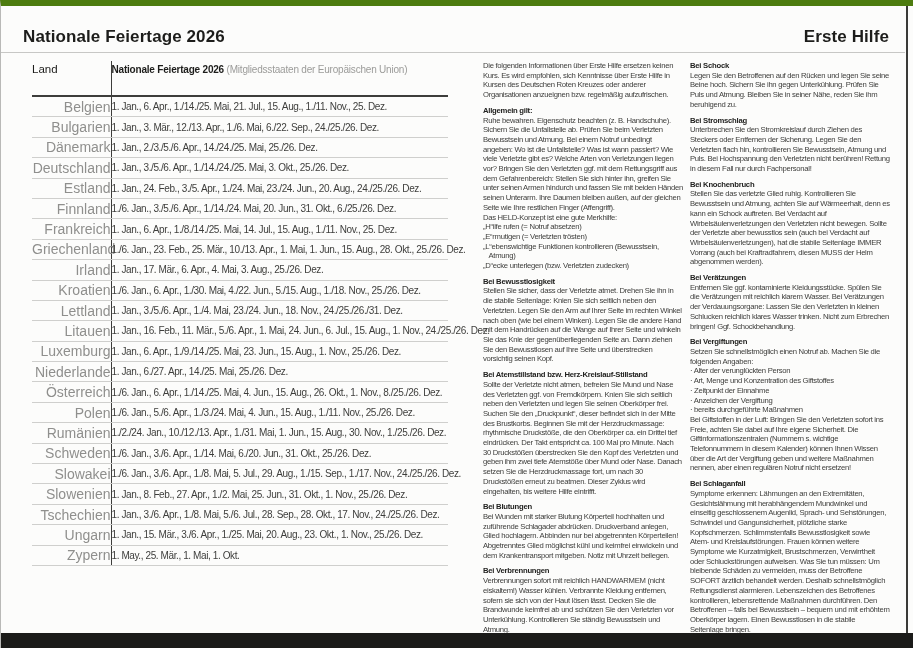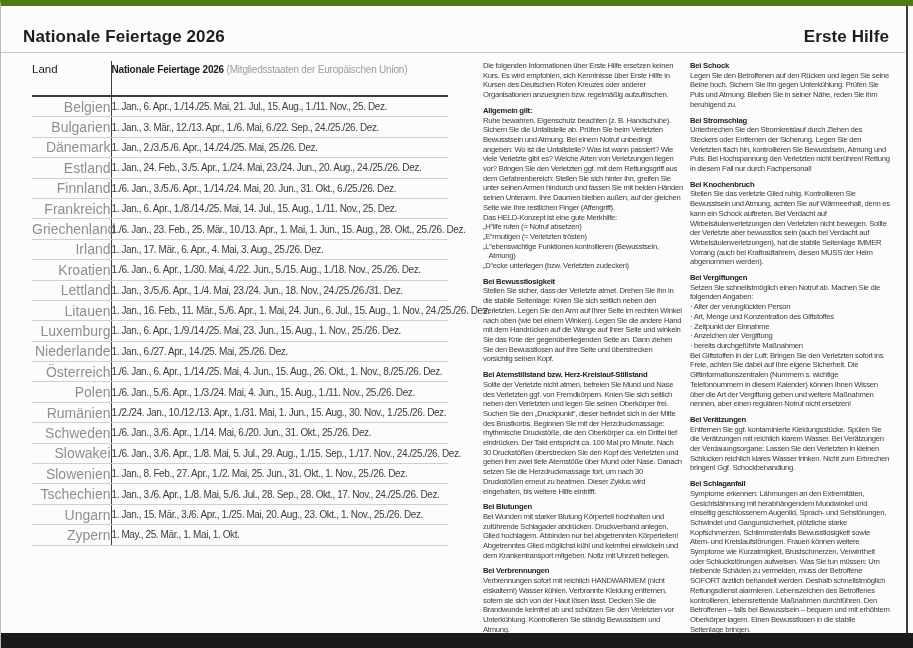--- a/index.html
+++ b/index.html
@@ -105,20 +105,24 @@
           </tr>
           <tr>
             <td class="land">Bulgarien</td>
             <td class="dates">1. Jan., 3. Mär., 12./13. Apr., 1./6. Mai, 6./22. Sep., 24./25./26. Dez.</td>
           </tr>
           <tr>
             <td class="land">Dänemark</td>
             <td class="dates">1. Jan., 2./3./5./6. Apr., 14./24./25. Mai, 25./26. Dez.</td>
           </tr>
           <tr>
+            <td class="land">Deutschland</td>
+            <td class="dates">1. Jan., 3./5./6. Apr., 1./14./24./25. Mai, 3. Okt., 25./26. Dez.</td>
+          </tr>
+          <tr>
             <td class="land">Estland</td>
             <td class="dates">1. Jan., 24. Feb., 3./5. Apr., 1./24. Mai, 23./24. Jun., 20. Aug., 24./25./26. Dez.</td>
           </tr>
           <tr>
             <td class="land">Finnland</td>
             <td class="dates">1./6. Jan., 3./5./6. Apr., 1./14./24. Mai, 20. Jun., 31. Okt., 6./25./26. Dez.</td>
           </tr>
           <tr>
             <td class="land">Frankreich</td>
             <td class="dates">1. Jan., 6. Apr., 1./8./14./25. Mai, 14. Jul., 15. Aug., 1./11. Nov., 25. Dez.</td>
@@ -230,34 +234,34 @@
         </div>
         <div class="fa-section">
           <div class="fa-heading">Bei Stromschlag</div>
           <div class="fa-text">Unterbrechen Sie den Stromkreislauf durch Ziehen des Steckers oder Entfernen der Sicherung. Legen Sie den Verletzten flach hin, kontrollieren Sie Bewusstsein, Atmung und Puls. Bei Hochspannung den Verletzten nicht berühren! Rettung in diesem Fall nur durch Fachpersonal!</div>
         </div>
         <div class="fa-section">
           <div class="fa-heading">Bei Knochenbruch</div>
           <div class="fa-text">Stellen Sie das verletzte Glied ruhig. Kontrollieren Sie Bewusstsein und Atmung, achten Sie auf Wärmeerhalt, denn es kann ein Schock auftreten. Bei Verdacht auf Wirbelsäulenverletzungen den Verletzten nicht bewegen. Sollte der Verletzte aber bewusstlos sein (auch bei Verdacht auf Wirbelsäulenverletzungen), hat die stabile Seitenlage IMMER Vorrang (auch bei Kraftradfahrern, diesen MUSS der Helm abgenommen werden).</div>
         </div>
         <div class="fa-section">
+          <div class="fa-heading">Bei Verätzungen</div>
+          <div class="fa-text">Entfernen Sie ggf. kontaminierte Kleidungsstücke. Spülen Sie die Verätzungen mit reichlich klarem Wasser. Bei Verätzungen der Verdauungsorgane: Lassen Sie den Verletzten in kleinen Schlucken reichlich klares Wasser trinken. Nicht zum Erbrechen bringen! Ggf. Schockbehandlung.</div>
+        </div>
+        <div class="fa-section">
           <div class="fa-heading">Bei Vergiftungen</div>
           <div class="fa-text">Setzen Sie schnellstmöglich einen Notruf ab. Machen Sie die folgenden Angaben:
 · Alter der verunglückten Person
 · Art, Menge und Konzentration des Giftstoffes
 · Zeitpunkt der Einnahme
 · Anzeichen der Vergiftung
 · bereits durchgeführte Maßnahmen
 Bei Giftstoffen in der Luft: Bringen Sie den Verletzten sofort ins Freie, achten Sie dabei auf Ihre eigene Sicherheit. Die Giftinformationszentralen (Nummern s. wichtige Telefonnummern in diesem Kalender) können Ihnen Wissen über die Art der Vergiftung geben und weitere Maßnahmen nennen, aber einen regulären Notruf nicht ersetzen!</div>
         </div>
         <div class="fa-section">
-          <div class="fa-heading">Bei Verätzungen</div>
-          <div class="fa-text">Entfernen Sie ggf. kontaminierte Kleidungsstücke. Spülen Sie die Verätzungen mit reichlich klarem Wasser. Bei Verätzungen der Verdauungsorgane: Lassen Sie den Verletzten in kleinen Schlucken reichlich klares Wasser trinken. Nicht zum Erbrechen bringen! Ggf. Schockbehandlung.</div>
-        </div>
-        <div class="fa-section">
           <div class="fa-heading">Bei Schlaganfall</div>
           <div class="fa-text">Symptome erkennen: Lähmungen an den Extremitäten, Gesichtslähmung mit herabhängendem Mundwinkel und einseitig geschlossenem Augenlid, Sprach- und Sehstörungen, Schwindel und Gangunsicherheit, plötzliche starke Kopfschmerzen. Schlimmstenfalls Bewusstlosigkeit sowie Atem- und Kreislaufstörungen. Frauen können weitere Symptome wie Kurzatmigkeit, Brustschmerzen, Verwirrtheit oder Schluckstörungen aufweisen. Was Sie tun müssen: Um bleibende Schäden zu vermeiden, muss der Betroffene SOFORT ärztlich behandelt werden. Deshalb schnellstmöglich Rettungsdienst alarmieren. Lebenszeichen des Betroffenes kontrollieren, lebensrettende Maßnahmen durchführen. Den Betroffenen – falls bei Bewusstsein – bequem und mit erhöhtem Oberkörper lagern. Einen Bewusstlosen in die stabile Seitenlage bringen.</div>
         </div>
       </div>
   </section>
 
   <div class="right-edge"></div>
   <div class="bottom-edge"></div>
 
 </div>

